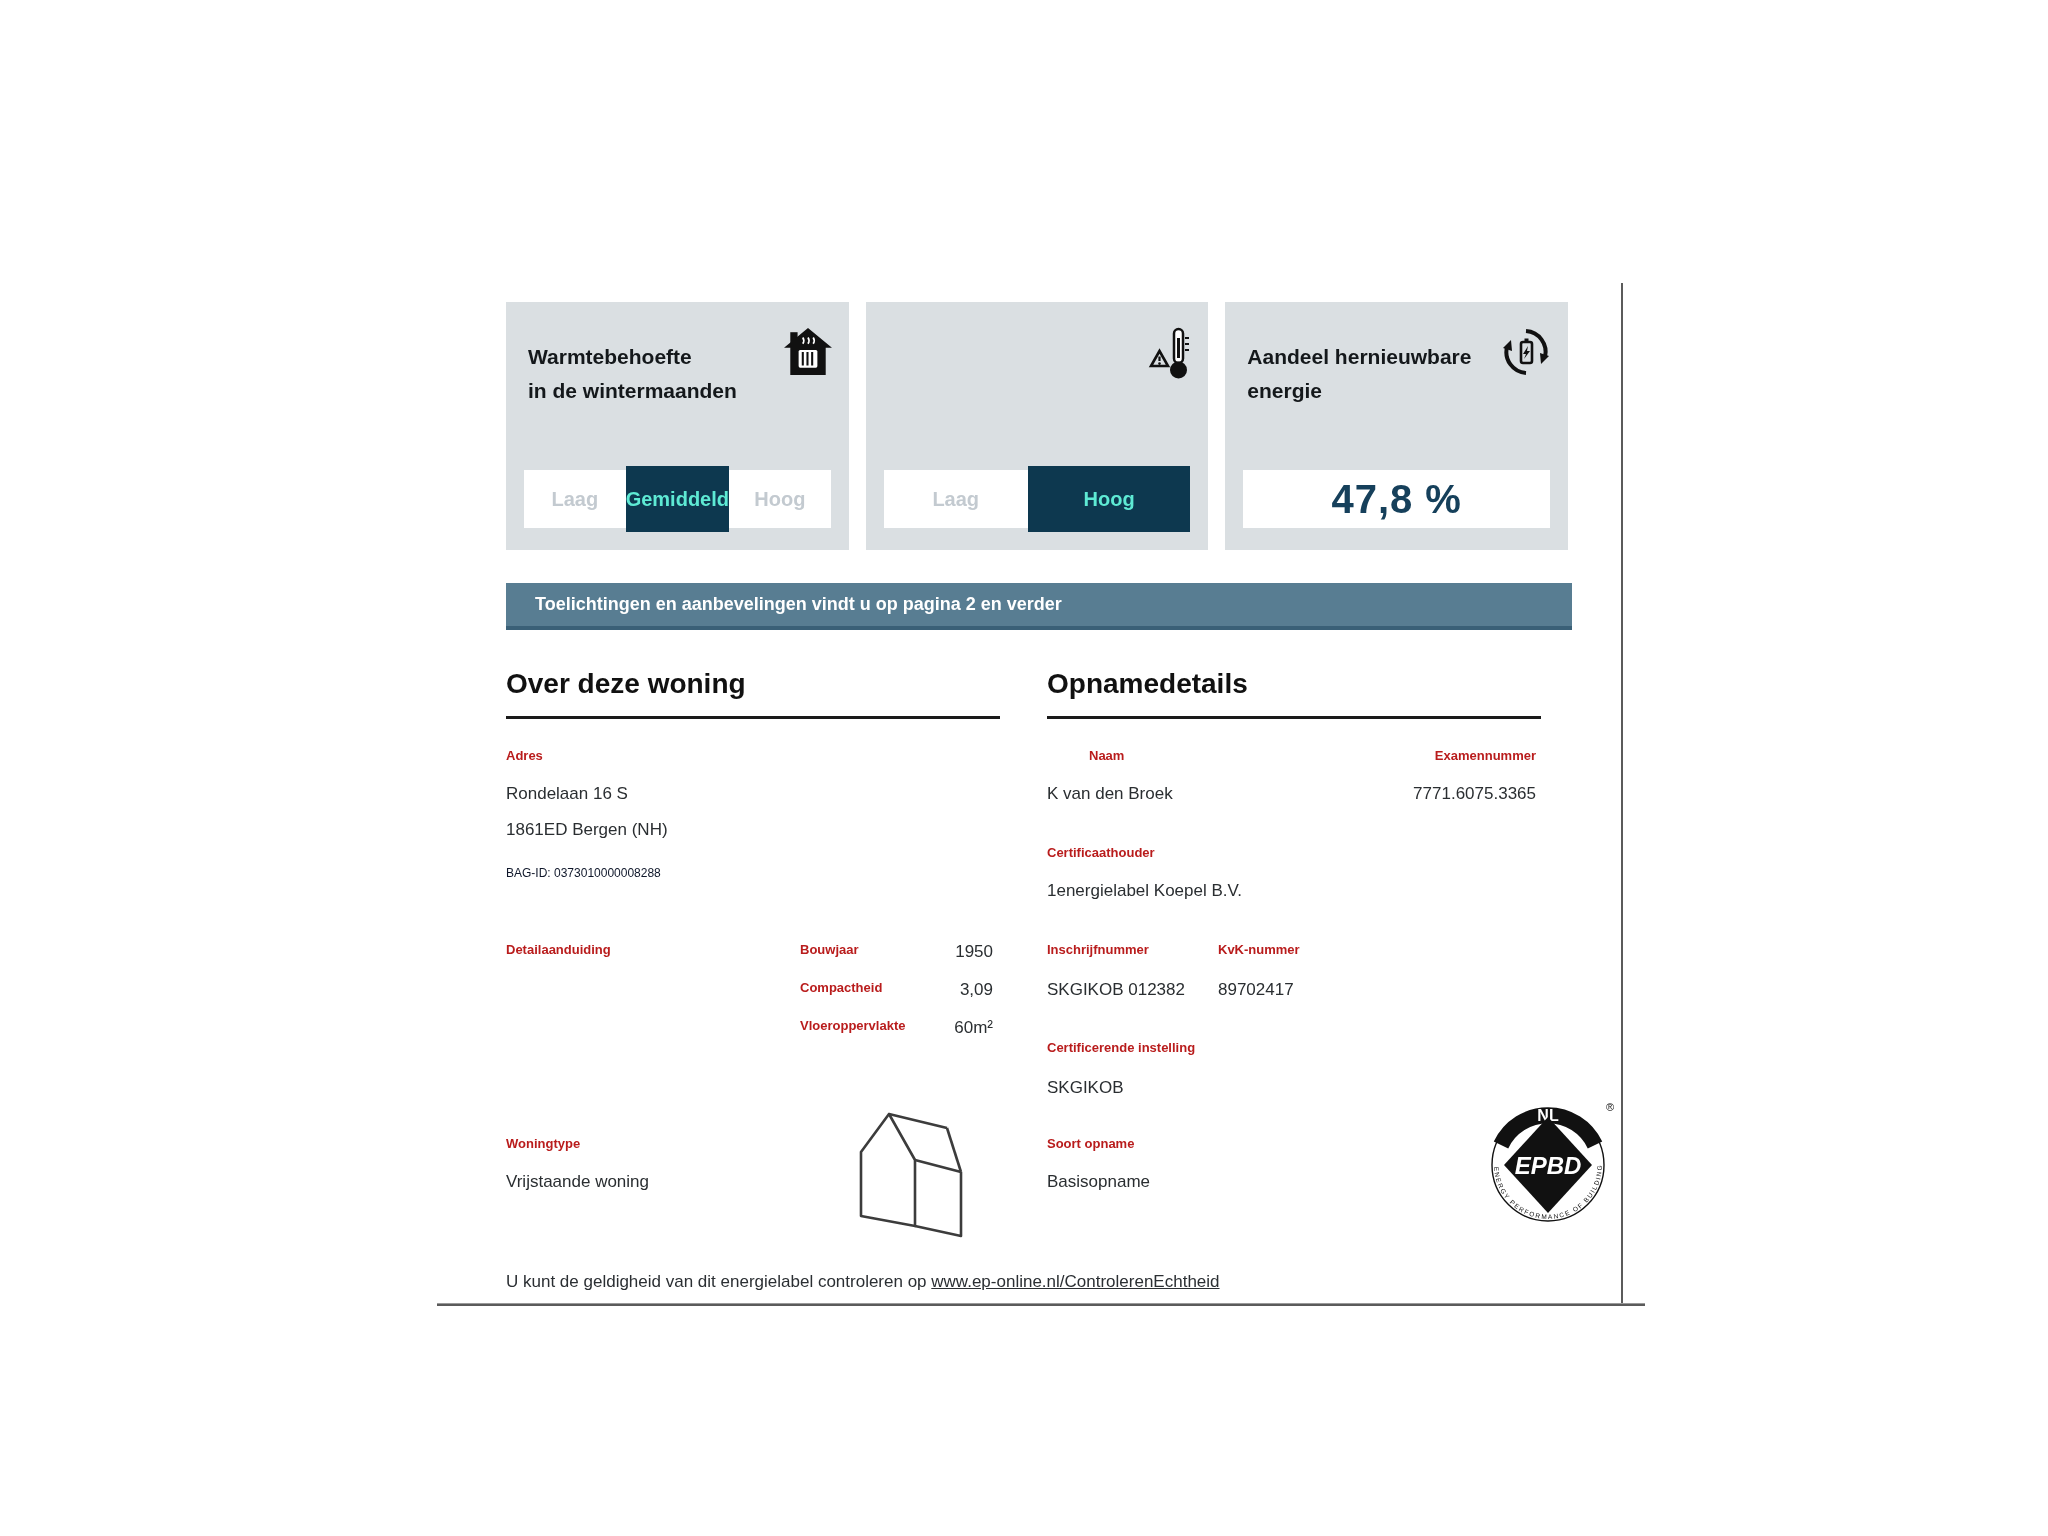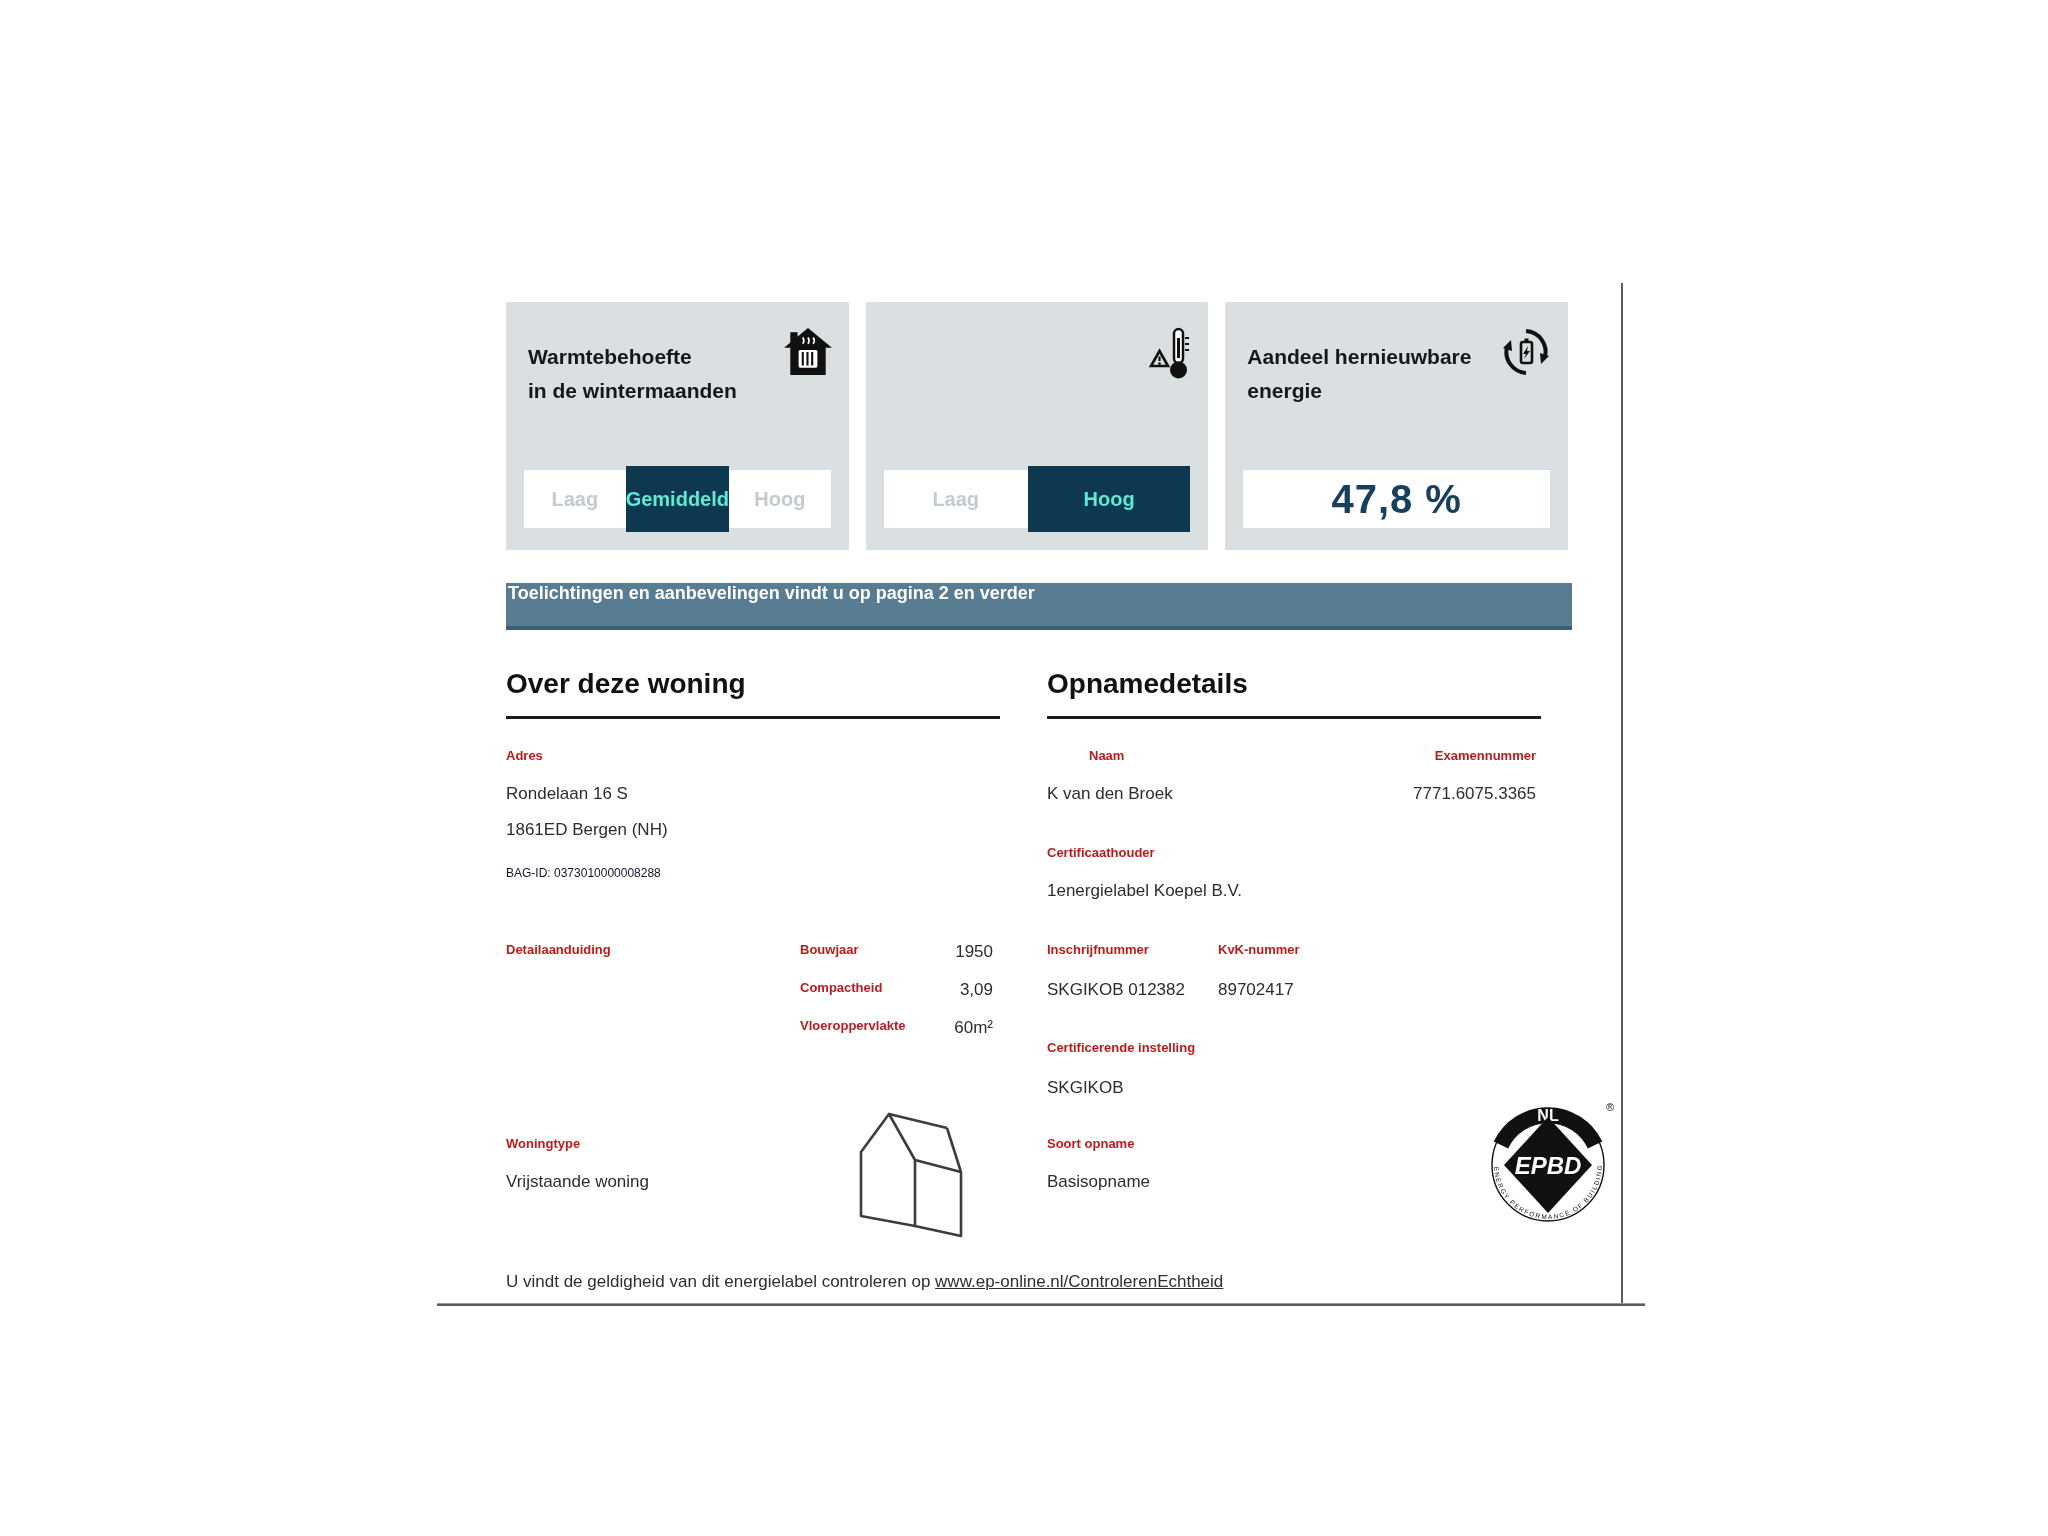--- a/index.html
+++ b/index.html
@@ -19,21 +19,21 @@
   .selector{position:absolute;left:18px;right:18px;bottom:22px;height:58px;background:#ffffff;display:flex;align-items:stretch;}
   .seg{display:flex;align-items:center;justify-content:center;font-weight:bold;font-size:20px;color:#c3cad0;flex:1;}
   .seg.active{background:#0d384f;color:#5eead4;margin-top:-4px;margin-bottom:-4px;}
   .seg.w47{flex:0 0 47%;}
   .seg.w53{flex:0 0 53%;}
   .value-bar{position:absolute;left:18px;right:18px;bottom:22px;height:58px;background:#ffffff;display:flex;align-items:center;justify-content:center;margin-top:9px;}
   .value-bar .val{font-size:40px;font-weight:bold;color:#16405b;letter-spacing:1px;}
 
   
   .banner{position:absolute;left:506px;top:583px;width:1066px;height:47px;background:#587d92;
-    border-bottom:4px solid #3a6077;box-sizing:border-box;display:flex;padding-left:2px;}
+    border-bottom:4px solid #3a6077;box-sizing:border-box;display:flex;align-items:center;padding-left:29px;}
   .banner span{color:#ffffff;font-weight:bold;font-size:18px;}
 
   
   .heading{position:absolute;font-size:28px;font-weight:bold;color:#111;}
   .rule{position:absolute;height:3px;background:#1a1a1a;}
 
   .lbl{position:absolute;font-size:13px;font-weight:bold;color:#b91c1c;white-space:nowrap;}
   .val{position:absolute;font-size:17px;color:#2a2e31;white-space:nowrap;}
   .small{position:absolute;font-size:12px;color:#0f172a;white-space:nowrap;}
   .num{position:absolute;font-size:17px;color:#2a2e31;text-align:right;white-space:nowrap;}
@@ -181,16 +181,16 @@
       <text x="124" y="18" font-size="11" fill="#111">®</text>
       <polygon points="66,24 110,72 66,120 22,72" fill="#111"></polygon>
       <text x="66" y="81" text-anchor="middle" font-size="24" font-weight="bold" font-style="italic" fill="#ffffff">EPBD</text>
       <text font-size="6.5" fill="#111" letter-spacing="1.5">
         <textPath href="#ringPath" startOffset="2">ENERGY PERFORMANCE OF BUILDING DIRECTIVE</textPath>
       </text>
     </svg>
   </span>
 
   <div class="footer">
-    <span>U vindt de geldigheid van dit energielabel controleren op </span><a href="#">www.ep-online.nl/ControlerenEchtheid</a>
+    <span>U kunt de geldigheid van dit energielabel controleren op </span><a href="#">www.ep-online.nl/ControlerenEchtheid</a>
   </div>
 
 </div>
 
 </body></html>

